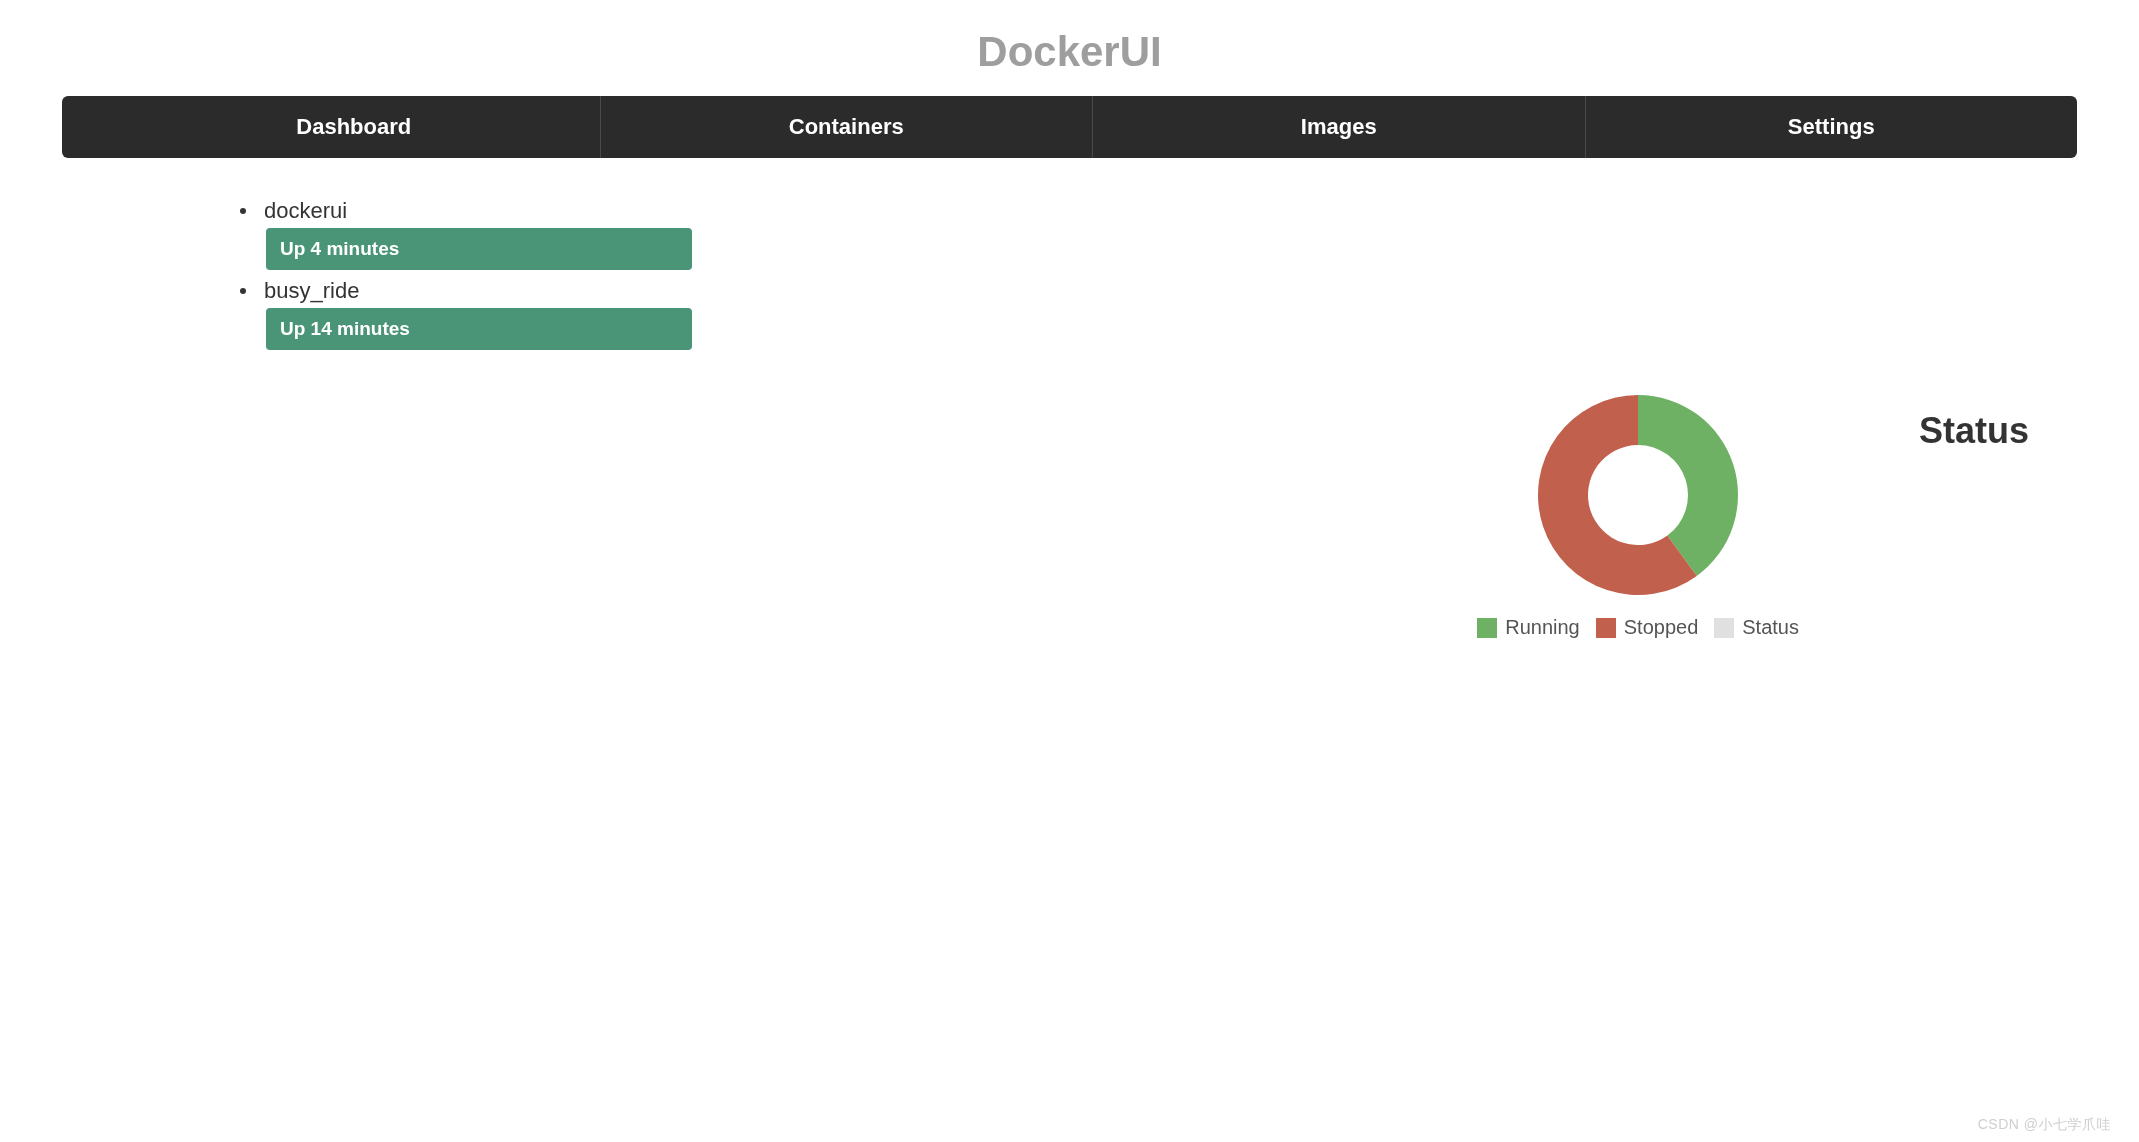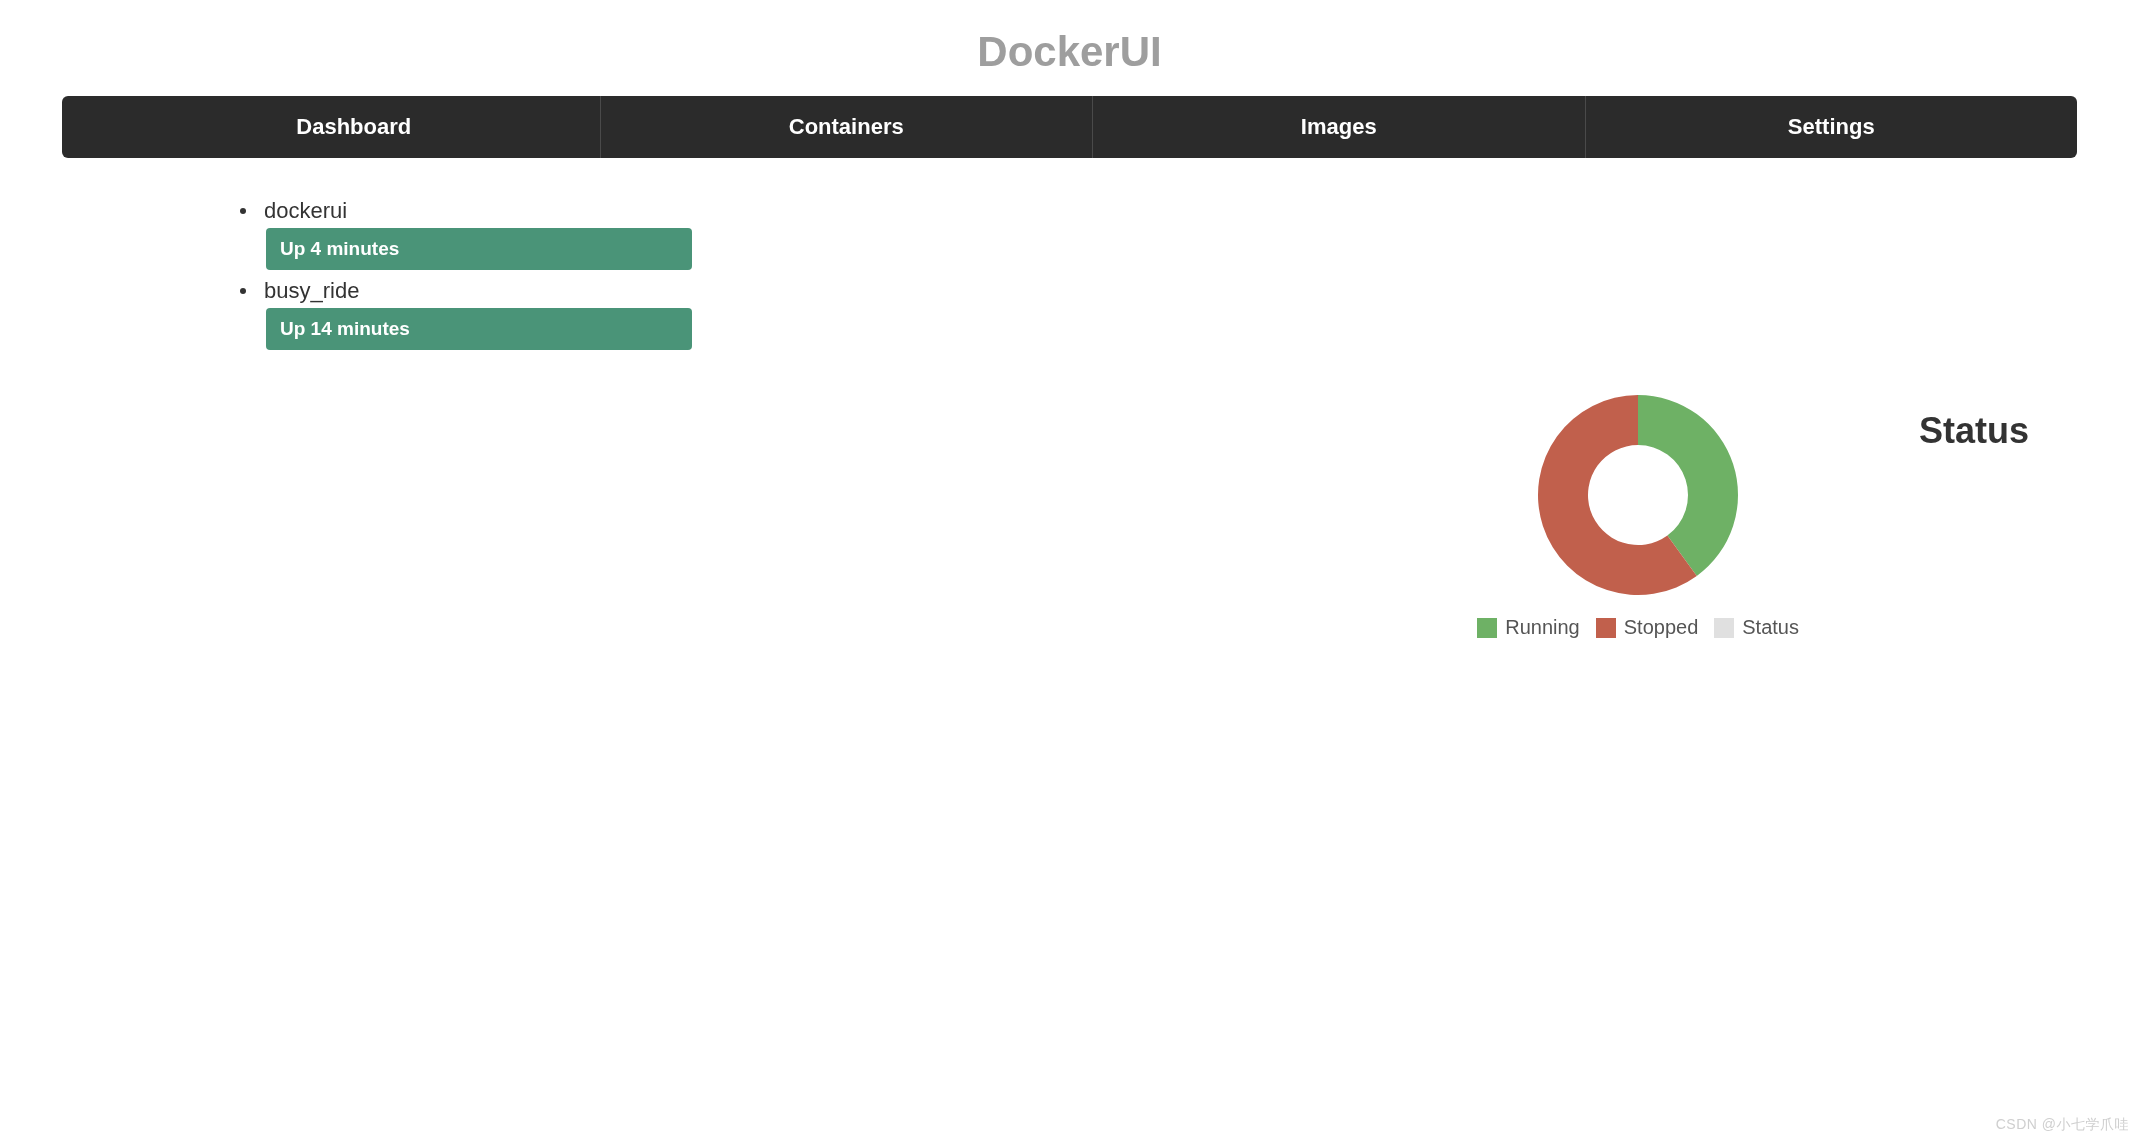--- a/index.html
+++ b/index.html
@@ -133,21 +133,21 @@
       left: 0;
       top: 0;
       height: 30px;
       width: 1000px;
       border-left: 1px solid #bbb;
       border-bottom: 1px solid #bbb;
     }
 
     .watermark {
       position: fixed;
-      right: 10px;
+      right: 28px;
       bottom: 8px;
       font-size: 14px;
       color: #cfcfcf;
       letter-spacing: 0.5px;
     }
   </style>
 </head>
 <body>
 
 <h1 class="page-title">DockerUI</h1>

